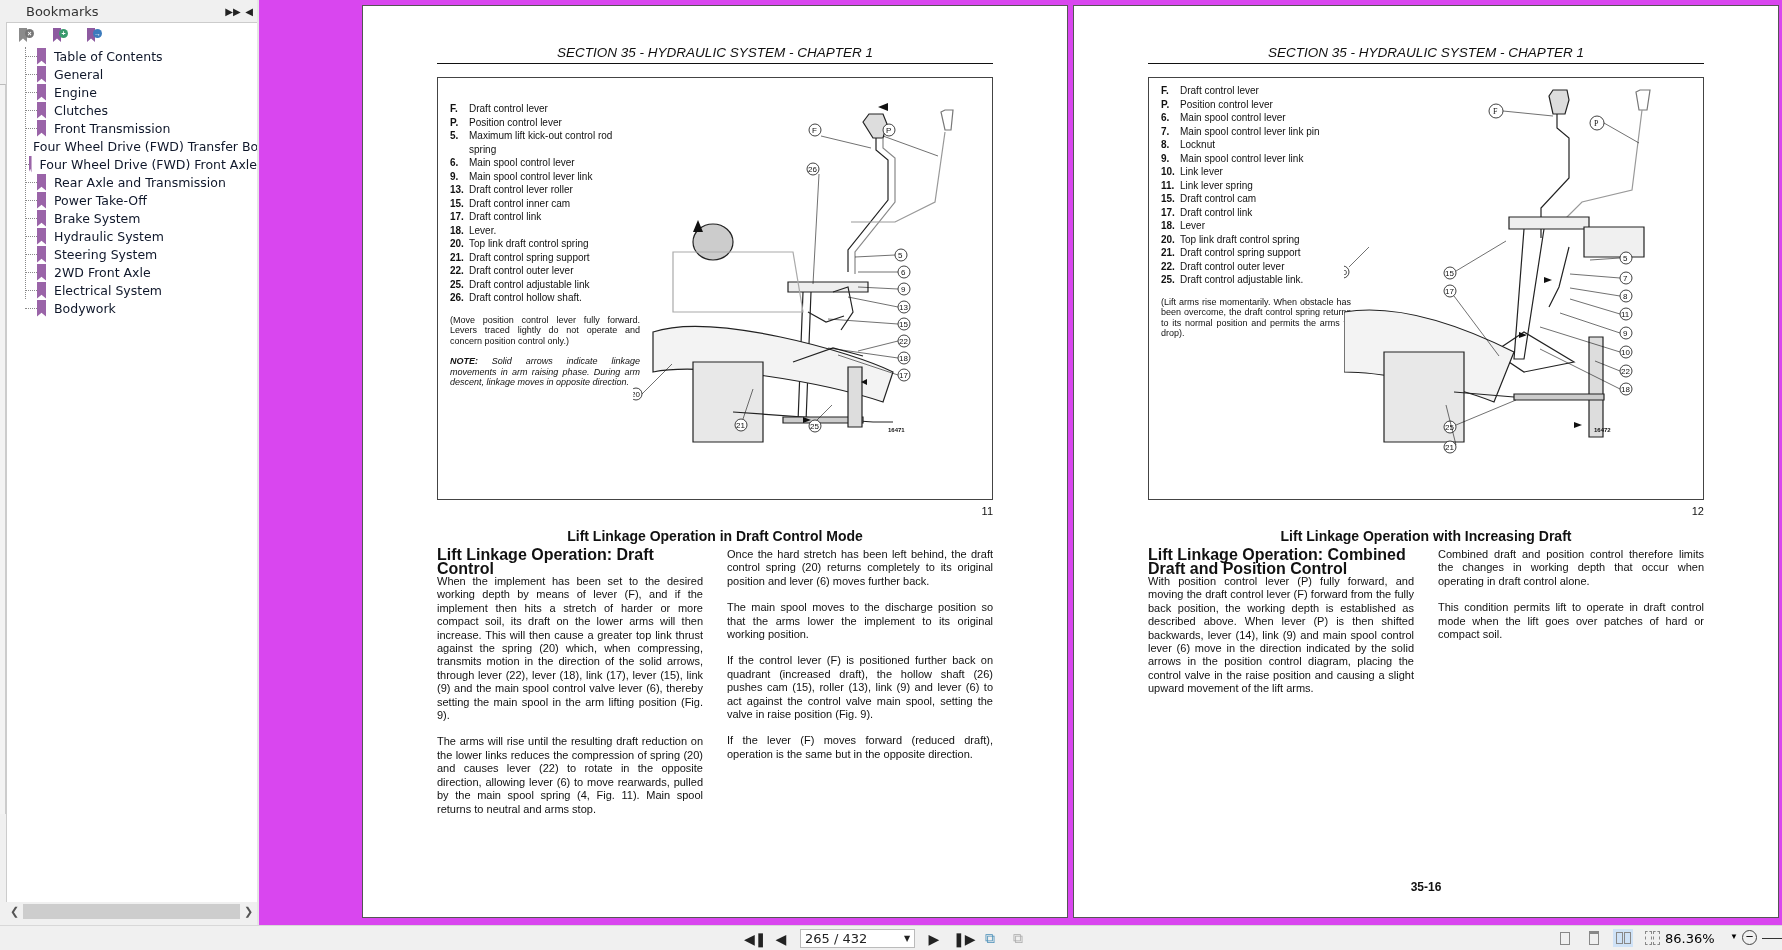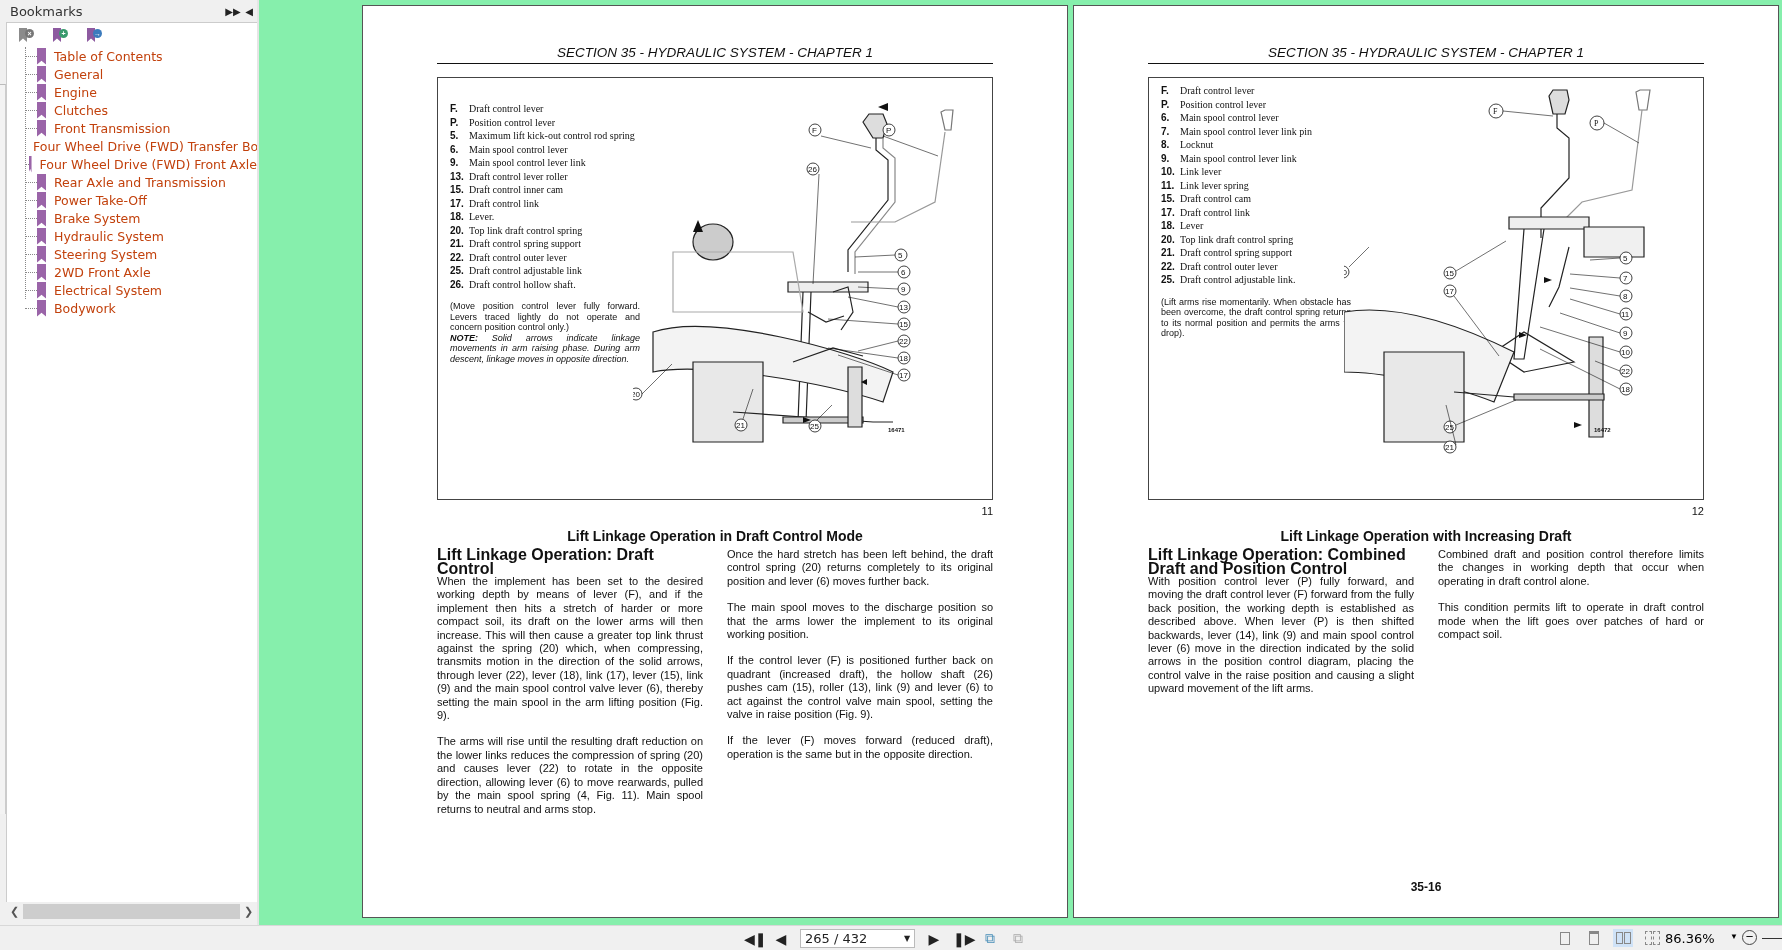--- a/index.html
+++ b/index.html
@@ -1,53 +1,53 @@
 <!DOCTYPE html>
 <html><head>
 <meta charset="utf-8">
 <style>
   * { box-sizing: border-box; margin: 0; padding: 0; }
   html, body { width: 1782px; height: 950px; overflow: hidden; background: #f0f0f0; font-family: "Liberation Sans", sans-serif; }
   .app { position: relative; width: 1782px; height: 950px; }
 
   
-  .sidebar { position: absolute; left: 0; top: 0; width: 257px; height: 925px; background: #f0f0f0; }
+  .sidebar { position: absolute; left: 0; top: 0; width: 257px; height: 925px; background: #f0f0f0; padding-left: 16px; }
   .sb-header { height: 22px; display: flex; align-items: center; padding-left: 10px; font-size: 13px; color: #333; font-family: "DejaVu Sans", sans-serif; }
   .sb-header .title { flex: 1; }
   .sb-header .ctrl { width: 16px; font-size: 10px; color: #222; cursor: pointer; text-align: center; }
   .sb-rail { position: absolute; left: 0; top: 84px; width: 6px; height: 730px; border-top: 1px solid #bbb; border-right: 1px solid #ccc; background: #f3f3f3; }
   .sb-panel { position: absolute; left: 6px; top: 22px; width: 251px; height: 880px; background: #fff; border-top: 1px solid #ccc; border-left: 1px solid #ccc; }
   .sb-tools { height: 24px; display: flex; align-items: center; padding-left: 12px; gap: 20px; }
   .bm-tool { width: 14px; height: 16px; position: relative; cursor: pointer; }
   .bm-tool .flag { position: absolute; left: 0; top: 1px; width: 8px; height: 14px; background: #8b8b8b; clip-path: polygon(0 0,100% 0,100% 100%,50% 75%,0 100%); }
   .bm-tool.purple .flag { background: #8d5aa0; }
   .bm-tool .dot { position: absolute; right: -1px; top: 2px; width: 9px; height: 9px; border-radius: 50%; font-size: 7px; line-height: 9px; text-align: center; color: #fff; font-weight: bold; }
   .tree { position: relative; padding-left: 12px; }
   .tree-line { position: absolute; left: 18px; top: 0; width: 0; height: 252px; border-left: 1px dotted #888; }
-  .tree-item { position: relative; height: 18px; display: flex; align-items: center; cursor: pointer; font-family: "DejaVu Sans", sans-serif; font-size: 12.5px; color: #c2410c; white-space: nowrap; }
+  .tree-item { position: relative; height: 18px; display: flex; align-items: center; cursor: pointer; font-family: "DejaVu Sans", sans-serif; font-size: 12.5px; color: #0f172a; white-space: nowrap; }
   .tree-item .conn { width: 12px; height: 0; border-top: 1px dotted #888; margin-left: 6px; }
   .tree-item .bm-icon { width: 9px; height: 17px; background: #9a64a8; clip-path: polygon(0 0,100% 0,100% 100%,50% 78%,0 100%); margin-right: 8px; }
   .sb-hscroll { position: absolute; left: 6px; top: 904px; width: 251px; height: 15px; background: #f0f0f0; display: flex; align-items: center; }
   .sb-hscroll .arr { width: 17px; text-align: center; font-size: 11px; color: #555; cursor: pointer; }
   .sb-hscroll .thumb { flex: 1; height: 15px; background: #cdcdcd; }
   .splitter { position: absolute; left: 257px; top: 0; width: 2px; height: 925px; background: #e5e5e5; cursor: col-resize; }
 
   
-  .viewer { position: absolute; left: 259px; top: 0; width: 1523px; height: 925px; background: #86efac; overflow: hidden; }
+  .viewer { position: absolute; left: 259px; top: 0; width: 1523px; height: 925px; background: #d946ef; overflow: hidden; }
   .page { position: absolute; top: 5px; width: 706px; height: 913px; background: #fff; border: 1px solid #555; color: #111; }
   .page.p1 { left: 103px; }
   .page.p2 { left: 814px; }
   .running-head { position: absolute; left: 74px; top: 39px; width: 556px; text-align: center; font-style: italic; font-size: 13.5px; padding-bottom: 3px; border-bottom: 1.5px solid #111; }
   .figbox { position: absolute; left: 74px; top: 71px; width: 556px; height: 423px; border: 1.5px solid #444; }
   .legend { position: absolute; left: 12px; top: 24px; width: 190px; font-size: 10px; line-height: 13.5px; }
   .legend .row { display: flex; }
   .legend .k { width: 19px; font-weight: bold; flex: none; }
-  .legend .v { flex: 1; font-family: Liberation Serif, serif; }
+  .legend .v { flex: 1; }
   .legend .note { margin-top: 10px; font-size: 9px; line-height: 10.5px; text-align: justify; }
-  .legend .note2 { font-size: 9px; line-height: 10.5px; text-align: justify; font-style: italic; }
+  .legend .note2 { margin-top: 10px; font-size: 9px; line-height: 10.5px; text-align: justify; font-style: italic; }
   .legend .note2 b { font-style: italic; }
   .diagram { position: absolute; right: 4px; top: 4px; width: 355px; height: 410px; }
   .fig-num { position: absolute; right: 74px; top: 499px; font-size: 11px; }
   .fig-caption { position: absolute; left: 74px; top: 522px; width: 556px; text-align: center; font-weight: bold; font-size: 14px; }
   .col { position: absolute; top: 542px; width: 266px; font-size: 11px; line-height: 13.4px; text-align: justify; }
   .col.left { left: 74px; }
   .col.right { left: 364px; }
   .col h3 { font-size: 16px; font-weight: bold; line-height: 13.5px; text-align: left; }
   .col p { margin-bottom: 13px; }
   .page-foot { position: absolute; top: 874px; width: 100%; text-align: center; font-weight: bold; font-size: 12px; }

